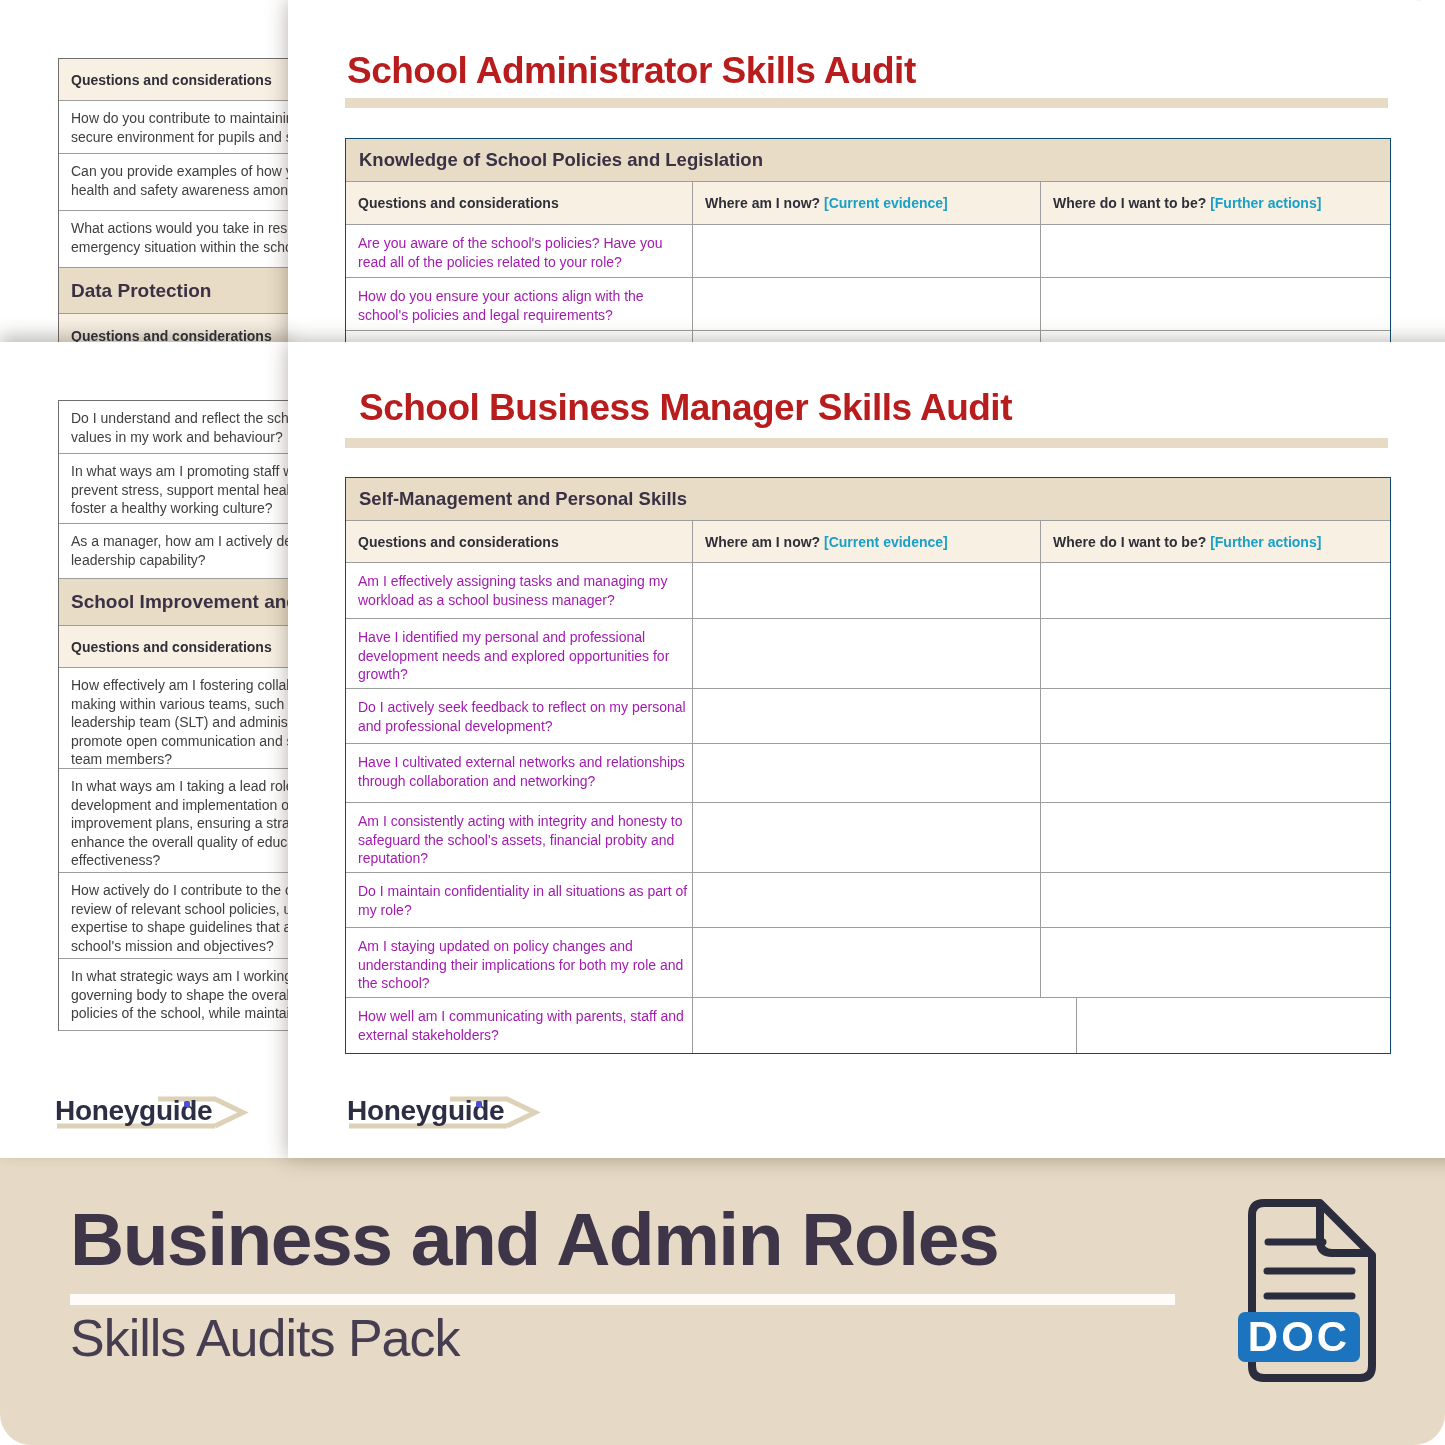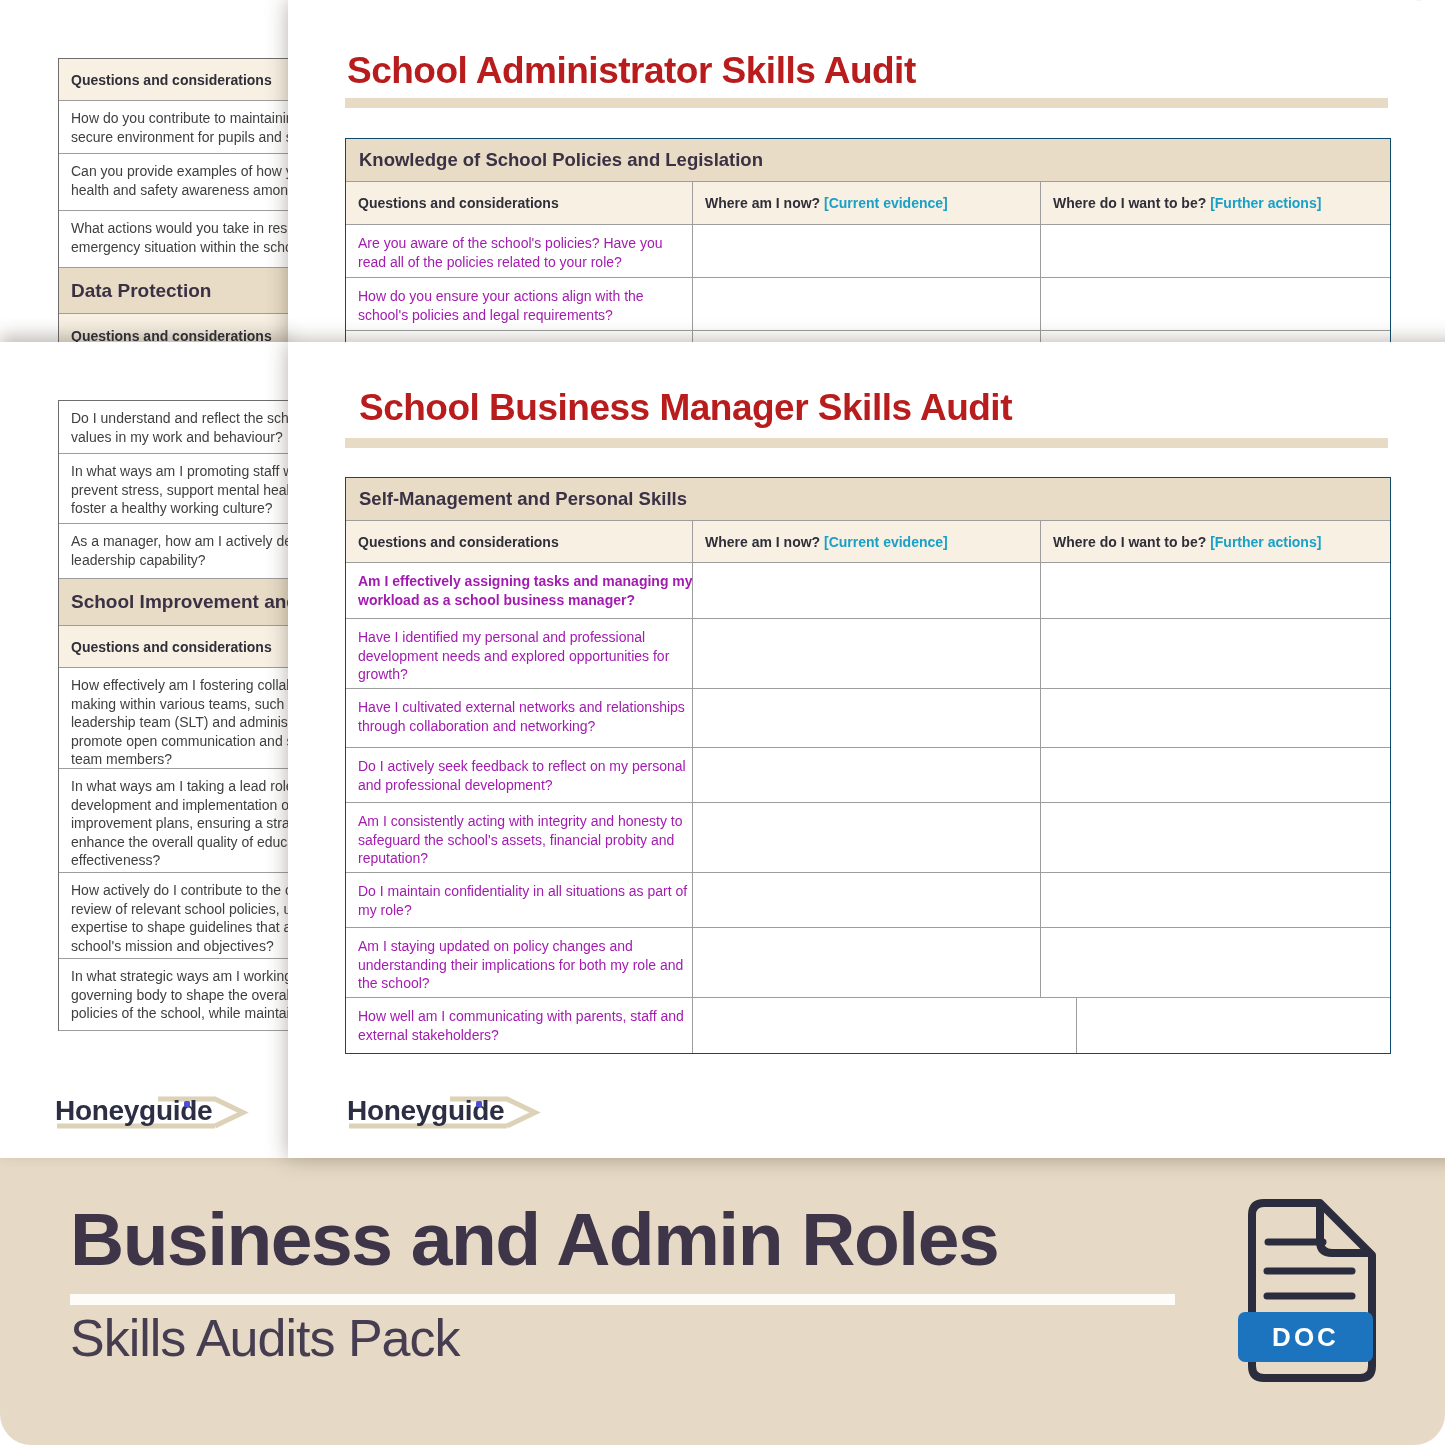--- a/index.html
+++ b/index.html
@@ -42,22 +42,22 @@
   .idot{position:absolute;left:129px;top:11px;width:6px;height:6px;background:#4b50d8;border-radius:1.5px;}
 
   
   .banner{position:absolute;left:0;top:1158px;width:1445px;height:287px;background:#e6dac6;}
   .b-title{position:absolute;left:70px;top:38px;font-size:75px;font-weight:bold;letter-spacing:-1.5px;
            color:#3e3549;white-space:nowrap;}
   .b-bar{position:absolute;left:70px;top:136px;width:1105px;height:11px;background:#fdfcf9;}
   .b-sub{position:absolute;left:70px;top:150px;font-size:52px;letter-spacing:-1px;color:#473d51;white-space:nowrap;}
 
   .doc-wrap{position:absolute;left:1238px;top:1196px;width:150px;height:192px;}
-  .doc-badge{position:absolute;left:0;top:116px;width:135px;height:50px;background:#1b74bd;border-radius:7px;
-             color:#ffffff;font-weight:bold;font-size:26px;letter-spacing:3px;
+  .doc-badge{position:absolute;left:0;top:116px;width:122px;height:50px;background:#1b74bd;border-radius:7px;
+             color:#ffffff;font-weight:bold;font-size:42px;letter-spacing:3px;
              display:flex;align-items:center;justify-content:center;}
 
   .z1{z-index:1}.z2{z-index:2}.z3{z-index:3}.z4{z-index:4}
 </style>
 </head>
 <body>
 
 <div class="canvas">
 
   <div class="page z1" style="left:0;top:0;width:292px;height:352px;">
@@ -146,42 +146,42 @@
   <div class="page z4 shadowed" style="left:288px;top:342px;width:1200px;height:816px;">
     <div class="ptitle" style="left:71px;top:45px;">School Business Manager Skills Audit</div>
     <div class="tbar" style="left:57px;top:96px;width:1043px;"></div>
     <div class="tableB" style="left:57px;top:135px;">
       <div class="sec-row" style="height:43px;">Self-Management and Personal Skills</div>
       <div class="trow hdr" style="height:42px;">
         <div class="cell">Questions and considerations</div>
         <div class="cell"><span>Where am I now?</span> <span class="tag">[Current evidence]</span></div>
         <div class="cell c3"><span>Where do I want to be?</span> <span class="tag">[Further actions]</span></div>
       </div>
-      <div class="trow" style="height:56px;font-weight:bold;">
+      <div class="trow" style="height:56px;">
         <div class="cell">Am I effectively assigning tasks and managing my
 workload as a school business manager?</div>
           <div class="cell"></div>
           <div class="cell c3"></div>
       </div>
       <div class="trow" style="height:70px;">
         <div class="cell">Have I identified my personal and professional
 development needs and explored opportunities for
 growth?</div>
           <div class="cell"></div>
           <div class="cell c3"></div>
       </div>
+      <div class="trow" style="height:55px;">
+        <div class="cell">Do I actively seek feedback to reflect on my personal
+and professional development?</div>
+          <div class="cell"></div>
+          <div class="cell c3"></div>
+      </div>
       <div class="trow" style="height:59px;">
         <div class="cell">Have I cultivated external networks and relationships
 through collaboration and networking?</div>
-          <div class="cell"></div>
-          <div class="cell c3"></div>
-      </div>
-      <div class="trow" style="height:55px;">
-        <div class="cell">Do I actively seek feedback to reflect on my personal
-and professional development?</div>
           <div class="cell"></div>
           <div class="cell c3"></div>
       </div>
       <div class="trow" style="height:70px;">
         <div class="cell">Am I consistently acting with integrity and honesty to
 safeguard the school's assets, financial probity and
 reputation?</div>
           <div class="cell"></div>
           <div class="cell c3"></div>
       </div>

